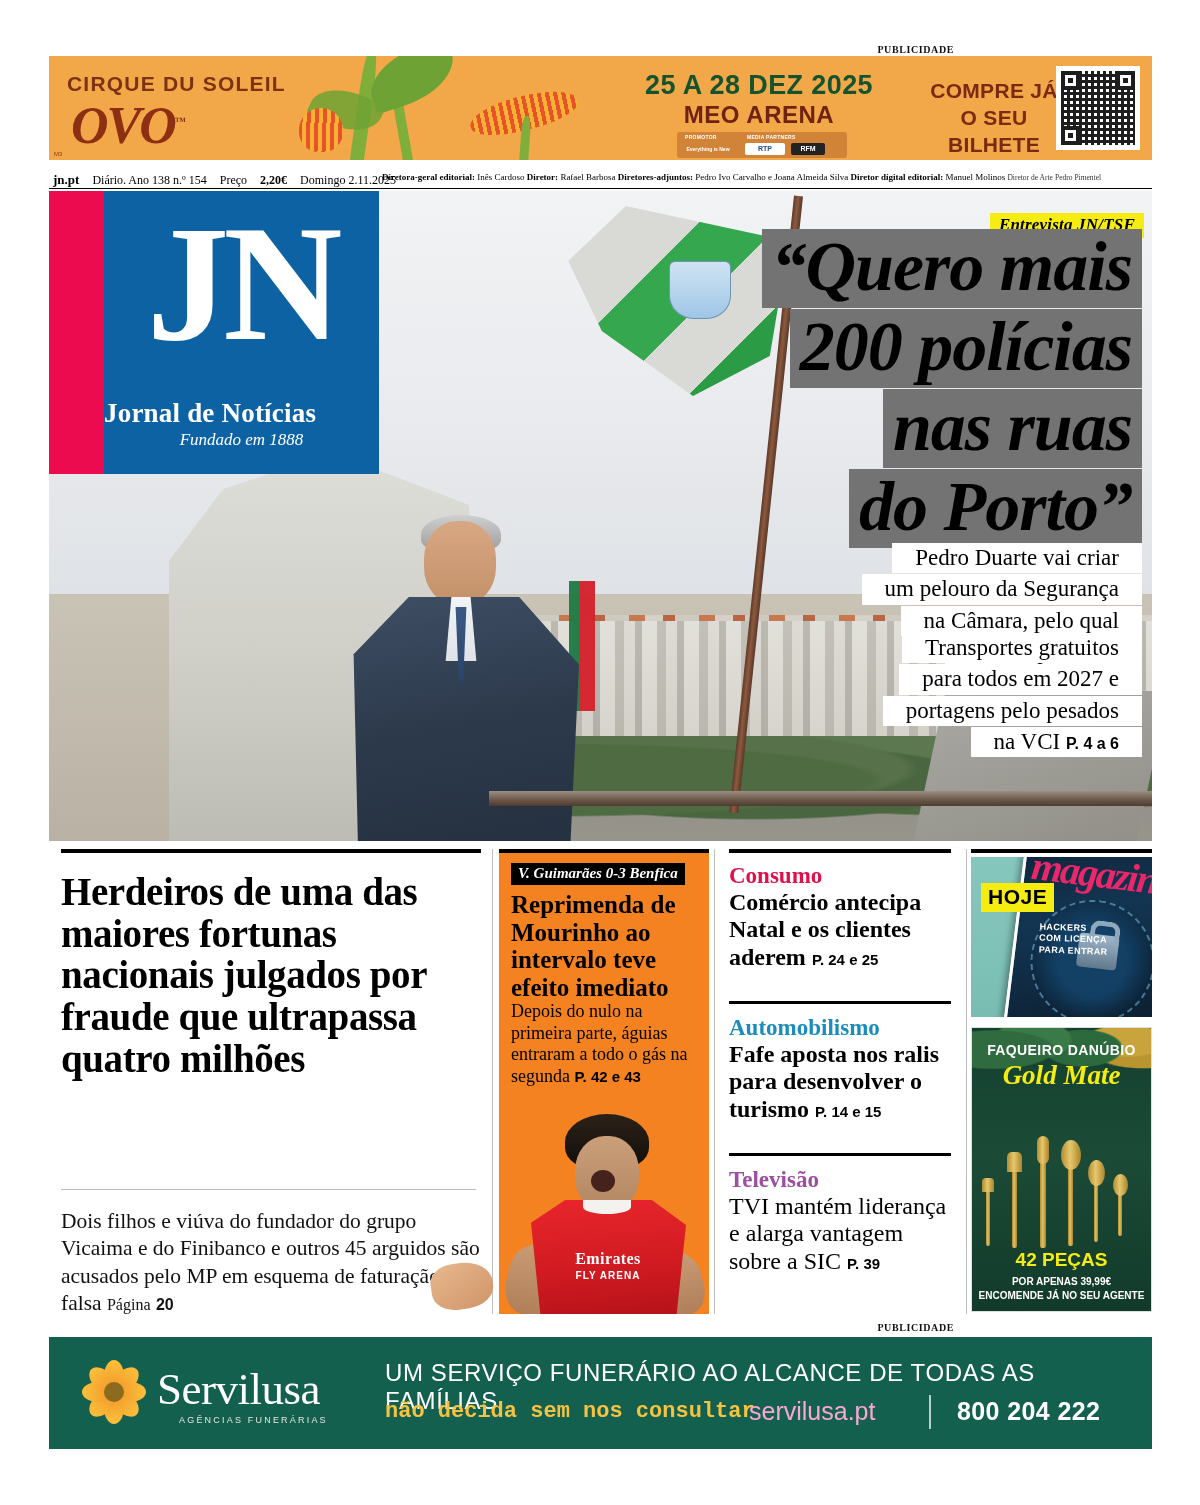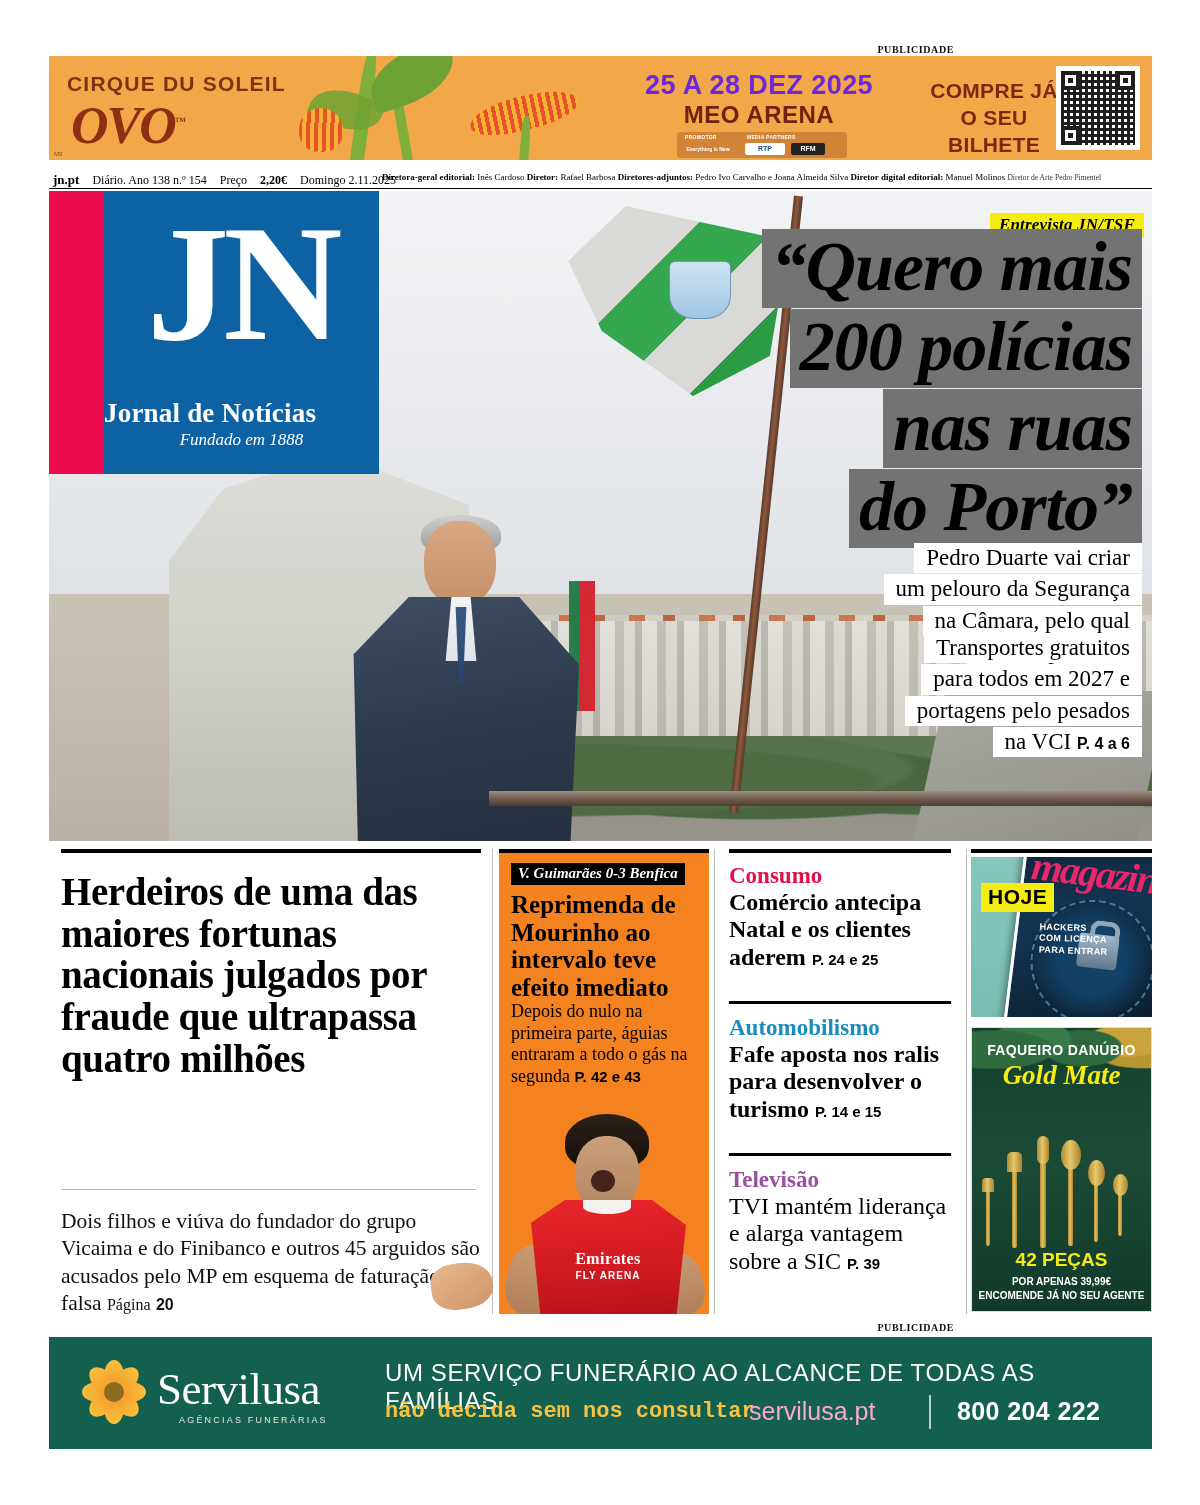--- a/index.html
+++ b/index.html
@@ -38,21 +38,21 @@
     letter-spacing:1.2px;
   }
   .ovo-logo{
     position:absolute;left:22px;top:44px;color:#8d2f12;
     font-family:"Liberation Serif",serif;font-style:italic;font-weight:700;
     font-size:52px;letter-spacing:-2px;line-height:1;
   }
   .ovo-tm{font-size:11px;vertical-align:super;}
   .topad-date{
     position:absolute;left:560px;top:14px;width:300px;text-align:center;
-    font-family:"Liberation Sans",sans-serif;font-weight:700;color:#6d28d9;
+    font-family:"Liberation Sans",sans-serif;font-weight:700;color:#14532d;
     font-size:27px;letter-spacing:.4px;
   }
   .topad-venue{
     position:absolute;left:560px;top:45px;width:300px;text-align:center;
     font-family:"Liberation Sans",sans-serif;font-weight:700;color:#6f2310;
     font-size:24px;letter-spacing:.5px;
   }
   .topad-partners{
     position:absolute;left:628px;top:76px;width:170px;height:26px;
     background:rgba(150,70,25,.35);border-radius:3px;
@@ -180,21 +180,21 @@
   .hl-line{display:inline-block;background:#737373;color:#000;
     font-family:"Liberation Serif",serif;font-style:italic;font-weight:700;
     font-size:70px;line-height:1.0;padding:3px 10px 6px;margin-bottom:-2px;
     letter-spacing:-1px;white-space:nowrap;}
   .hl-row{display:block;margin-bottom:3px;padding-right:10px;}
 
   
   .deck{position:absolute;right:10px;width:430px;text-align:right;}
   .deck-line{display:inline-block;background:#fff;color:#000;
     font-family:"Liberation Serif",serif;font-size:23px;line-height:1.19;
-    padding:1px 12px 2px;margin-bottom:1px;white-space:nowrap;}
+    padding:1px 23px 2px;margin-bottom:1px;white-space:nowrap;}
   .pg{font-family:"Liberation Sans",sans-serif;font-weight:700;font-size:16px;}
 
   
   .grid{position:absolute;left:49px;top:849px;width:1103px;height:465px;}
   .vr{position:absolute;top:0;width:1px;height:465px;background:#bdbdbd;}
   .topline{position:absolute;height:4px;background:#000;}
 
   .col-lead{position:absolute;left:0;top:0;width:440px;height:465px;}
   .lead-hl{position:absolute;left:12px;top:22px;width:420px;
     font-family:"Liberation Serif",serif;font-weight:700;font-size:39px;

